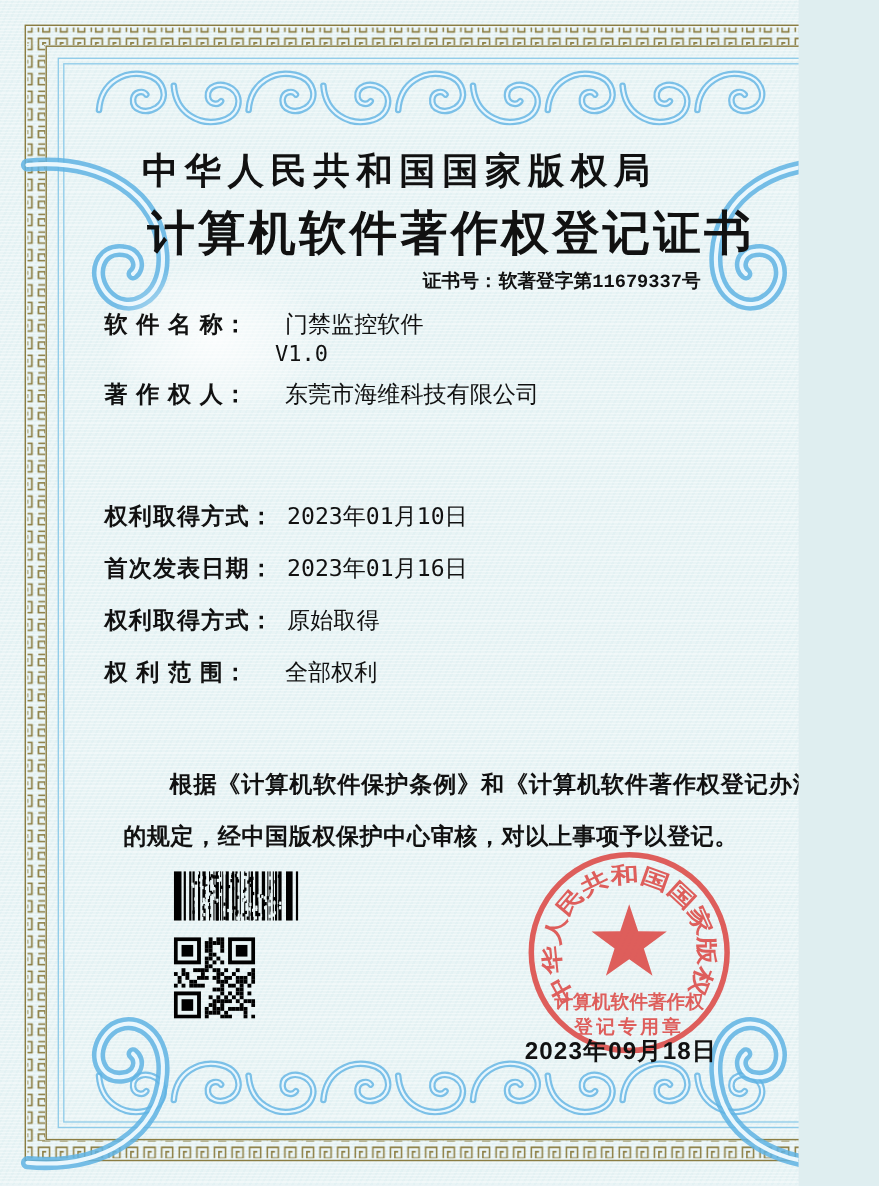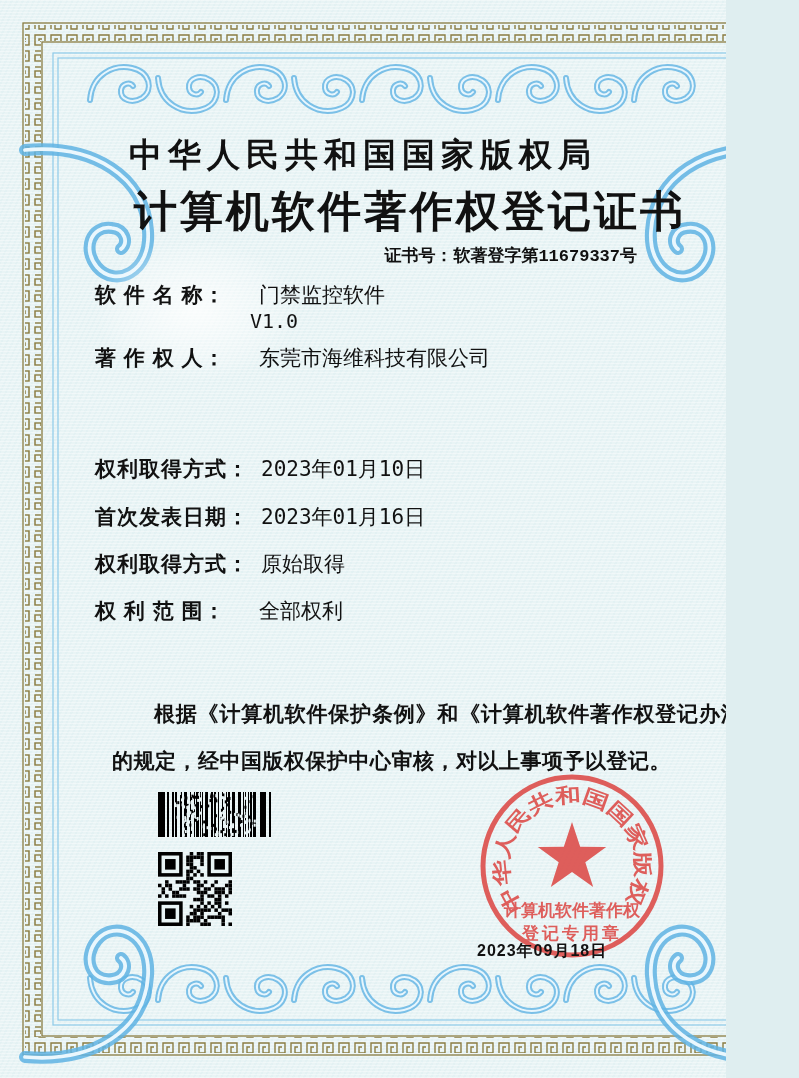--- a/index.html
+++ b/index.html
@@ -42,21 +42,21 @@
   .row .val.num{font-family:"DejaVu Sans Mono","DejaVu Sans",sans-serif;}
   .version{position:absolute;left:250px;top:309px;font-size:20px;font-family:"DejaVu Sans Mono","DejaVu Sans",sans-serif;font-weight:500;text-align:center;}
   .statement{
     position:absolute;left:76px;top:690px;width:652px;
     font-size:21px;line-height:47px;font-weight:bold;text-indent:2em;
     text-align:justify;letter-spacing:.5px;margin-left:36px;
   }
   .barcode{position:absolute;left:158px;top:792px;}
   .qrcode{position:absolute;left:158px;top:852px;}
   .seal{position:absolute;left:470px;top:764px;opacity:.9;}
-  .issue-date{position:absolute;left:477px;top:941px;font-size:16px;font-weight:bold;letter-spacing:1px;}
+  .issue-date{position:absolute;left:477px;top:941px;font-size:22px;font-weight:bold;letter-spacing:1px;}
 </style>
 </head>
 <body>
 
 <div class="page">
 
   <svg class="frame" width="799" height="1078" viewBox="0 0 799 1078" aria-hidden="true">
     <defs>
       <pattern id="gkh" width="16" height="16" patternUnits="userSpaceOnUse">
         <path d="M3 13 V3 H13 V13 H7 V7 H10" fill="none" stroke="#8b7d42" stroke-width="1.4"></path>

